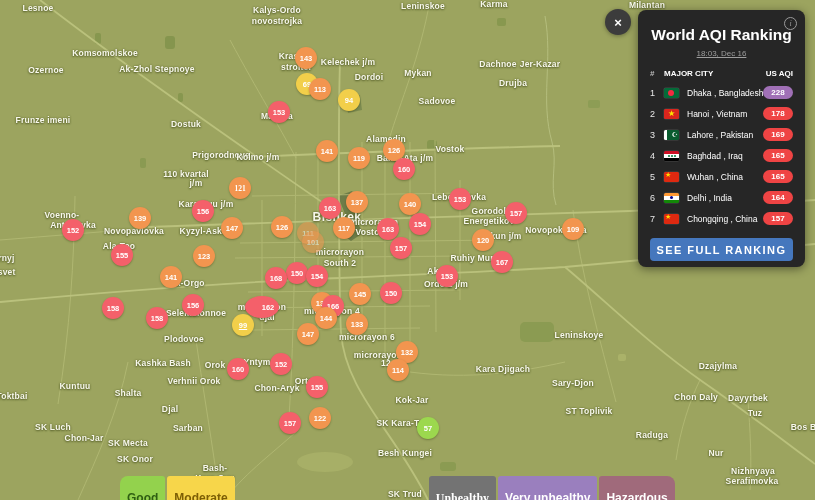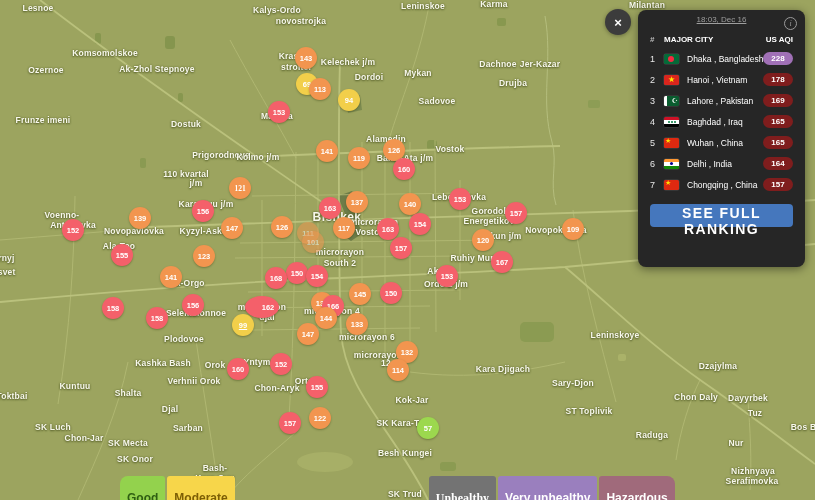--- a/index.html
+++ b/index.html
@@ -47,24 +47,24 @@
     font-weight:700;color:#fff;}
   .rh-rank{width:14px;color:#bdbdbd;}
   .rh-city{flex:1;}
   .rh-aqi{text-align:right;}
   #rank-rows{margin-top:4px;}
   .rank-row{display:flex;align-items:center;height:21px;padding:0 12px;cursor:pointer;}
   .rr-rank{width:14px;font-size:9px;color:#e8e8e8;}
   .rr-city{flex:1;font-size:8.5px;color:#fff;white-space:nowrap;overflow:hidden;}
   .rr-pill{width:30px;height:13px;border-radius:7px;font-size:8px;font-weight:700;color:#fff;
     display:flex;align-items:center;justify-content:center;}
-  .aqi-unhealthy{background:#7f1d1d;}
+  .aqi-unhealthy{background:#ef4444;}
   .aqi-very-unhealthy{background:#a070b6;}
   .see-full{display:block;margin:9px 12px 0;width:143px;height:23px;border:none;border-radius:4px;
-    background:#4577bd;color:#fff;font-size:14px;font-weight:700;letter-spacing:1.4px;cursor:pointer;
+    background:#4577bd;color:#fff;font-size:11px;font-weight:700;letter-spacing:1.4px;cursor:pointer;
     font-family:"Liberation Sans",sans-serif;}
 
   
   .flag{position:relative;width:15px;height:10px;margin-right:8px;border-radius:1.5px;overflow:hidden;
     flex:0 0 auto;box-shadow:0 0 0 .5px rgba(255,255,255,.15);}
   .flag-bangladesh{background:#046a38;}
   .bd-dot{position:absolute;left:4px;top:2px;width:6px;height:6px;border-radius:50%;background:#f42a41;}
   .flag-vietnam{background:#da251d;}
   .vn-star{position:absolute;left:0;right:0;top:0;bottom:0;display:flex;align-items:center;
     justify-content:center;color:#ffe600;font-size:8px;line-height:10px;}
@@ -137,21 +137,21 @@
       <path d="M40,0 C120,62 220,132 332,209"></path>
       <path d="M340,62 C338,120 339,300 341,332 C345,392 395,432 428,500"></path>
       <path d="M230,158 C340,153 470,148 560,146"></path>
       <path d="M565,267 C610,305 650,345 703,382 C755,418 790,446 815,464"></path>
     </g>
   </svg>
 
   <div id="labels">
       <div class="map-label" style="left: 38px; top: 8px;">Lesnoe</div>
       <div class="map-label" style="left: 277px; top: 10px;">Kalys-Ordo</div>
-      <div class="map-label" style="left: 277px; top: 21px; margin-left: 24px;">novostrojka</div>
+      <div class="map-label" style="left: 277px; top: 21px;">novostrojka</div>
       <div class="map-label" style="left: 105px; top: 53px;">Komsomolskoe</div>
       <div class="map-label" style="left: 46px; top: 70px;">Ozernoe</div>
       <div class="map-label" style="left: 157px; top: 69px;">Ak-Zhol Stepnoye</div>
       <div class="map-label" style="left: 423px; top: 6px;">Leninskoe</div>
       <div class="map-label" style="left: 494px; top: 4px;">Karma</div>
       <div class="map-label" style="left: 647px; top: 5px;">Milantan</div>
       <div class="map-label" style="left: 498px; top: 64px;">Dachnoe</div>
       <div class="map-label" style="left: 540px; top: 64px;">Jer-Kazar</div>
       <div class="map-label" style="left: 513px; top: 83px;">Drujba</div>
       <div class="map-label" style="left: 418px; top: 73px;">Mykan</div>
@@ -221,29 +221,29 @@
       <div class="map-label" style="left: 378px; top: 355px;">microrayon</div>
       <div class="map-label" style="left: 386px; top: 363px;">12</div>
       <div class="map-label" style="left: 412px; top: 400px;">Kok-Jar</div>
       <div class="map-label" style="left: 403px; top: 423px;">SK Kara-Too</div>
       <div class="map-label" style="left: 405px; top: 453px;">Besh Kungei</div>
       <div class="map-label" style="left: 405px; top: 494px;">SK Trud</div>
       <div class="map-label" style="left: 503px; top: 369px;">Kara Djigach</div>
       <div class="map-label" style="left: 573px; top: 383px;">Sary-Djon</div>
       <div class="map-label" style="left: 589px; top: 411px;">ST Toplivik</div>
       <div class="map-label" style="left: 652px; top: 435px;">Raduga</div>
-      <div class="map-label" style="left: 716px; top: 443px; margin-left: 20px;">Nur</div>
+      <div class="map-label" style="left: 716px; top: 453px;">Nur</div>
       <div class="map-label" style="left: 718px; top: 366px;">Dzajylma</div>
       <div class="map-label" style="left: 696px; top: 397px;">Chon Daly</div>
       <div class="map-label" style="left: 748px; top: 398px;">Dayyrbek</div>
       <div class="map-label" style="left: 755px; top: 413px;">Tuz</div>
       <div class="map-label" style="left: 806px; top: 427px;">Bos Ba</div>
       <div class="map-label" style="left: 753px; top: 471px;">Nizhnyaya</div>
       <div class="map-label" style="left: 752px; top: 481px;">Serafimovka</div>
-      <div class="map-label" style="left: 615px; top: 335px; text-align: right;">Leninskoye</div>
+      <div class="map-label" style="left: 579px; top: 335px; text-align: right;">Leninskoye</div>
     </div>
   <div id="markers">
       <div class="marker m-usg" style="left: 306px; top: 58px;">143</div>
       <div class="marker m-moderate" style="left: 307px; top: 84px;">69</div>
       <div class="marker m-usg" style="left: 320px; top: 89px;">113</div>
       <div class="marker m-moderate" style="left: 349px; top: 100px;">94</div>
       <div class="marker m-unhealthy" style="left: 279px; top: 112px;">153</div>
       <div class="marker m-usg" style="left: 327px; top: 151px;">141</div>
       <div class="marker m-usg" style="left: 359px; top: 158px;">119</div>
       <div class="marker m-usg" style="left: 394px; top: 150px;">126</div>
@@ -305,20 +305,21 @@
       <div class="legend-item" style="background: rgb(154, 127, 190); color: rgb(255, 255, 255);">Very unhealthy</div>
       <div class="legend-item" style="background: rgb(160, 106, 123); color: rgb(255, 255, 255);">Hazardous</div>
     </div>
 
   <div class="close-btn">
     <span>×</span>
   </div>
 
   <div class="panel">
     <div class="info-icon">i</div>
+    <h1 class="panel-title">World AQI Ranking</h1>
     <div class="panel-sub">18:03, Dec 16</div>
     <div class="rank-header">
       <span class="rh-rank">#</span>
       <span class="rh-city">MAJOR CITY</span>
       <span class="rh-aqi">US AQI</span>
     </div>
     <div id="rank-rows">
         <div class="rank-row">
           <span class="rr-rank">1</span>
           <span class="flag flag-bangladesh">

